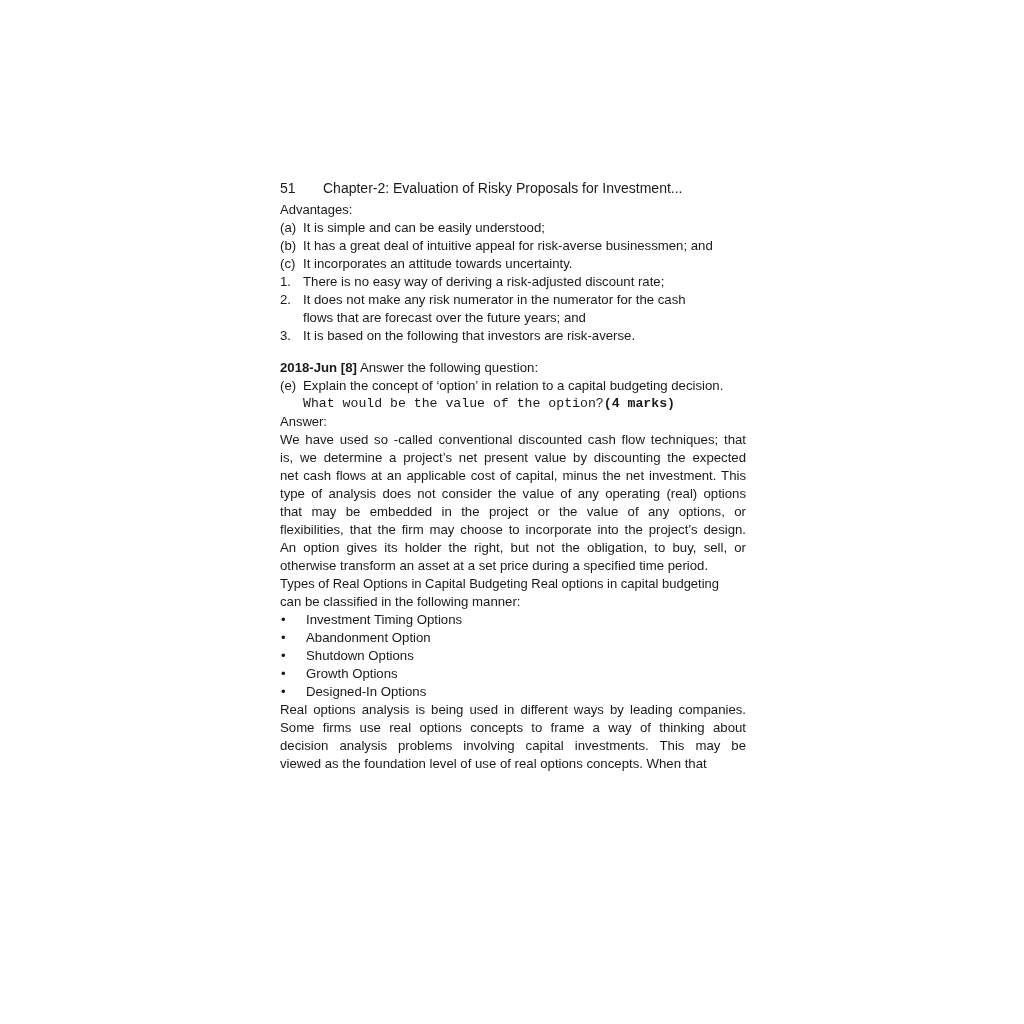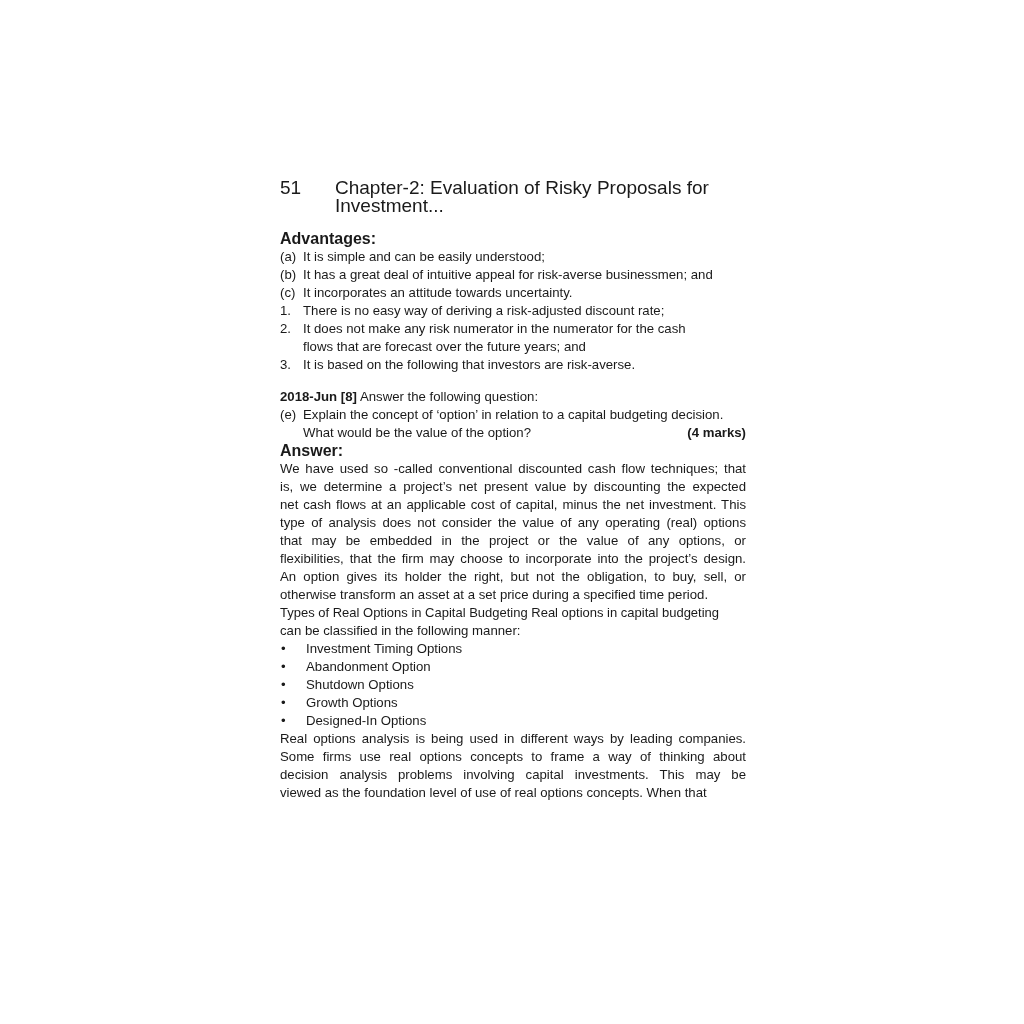--- a/index.html
+++ b/index.html
@@ -16,36 +16,35 @@
     -webkit-font-smoothing: antialiased;
   }
   .page {
     position: absolute;
     left: 280px;
     top: 179px;
     width: 466px;
   }
   .running-head {
     display: flex;
-    font-size: 19px;
+    font-size: 14px;
     line-height: 18px;
-    margin-bottom: 15px;
-    gap: 12px;
+    margin-bottom: 4px;
   }
   .running-head .folio {
     width: 43px;
     flex: 0 0 43px;
   }
   .running-head .chaptitle {
     flex: 1;
   }
   .subhead {
-    font-size: 16px;
+    font-size: 13px;
     line-height: 18px;
-    font-weight: bold;
+    font-weight: normal;
   }
   .body-line {
     font-size: 13.2px;
     line-height: 18px;
   }
   
   .hrow {
     display: flex;
     font-size: 13.2px;
     line-height: 18px;
@@ -67,23 +66,23 @@
     flex: 1;
   }
   .para {
     font-size: 13.2px;
     line-height: 18px;
     text-align: justify;
     text-justify: inter-word;
   }
   .marks-line {
     display: flex;
-    justify-content: space-between;
     font-size: 13.2px;
     line-height: 18px;
+    font-family: Liberation Mono, monospace;
   }
   .marks-line .marks {
     font-weight: bold;
   }
   .gap-md { height: 14px; }
   .nowrapline {
     font-size: 13.2px;
     line-height: 18px;
     white-space: nowrap;
   }

